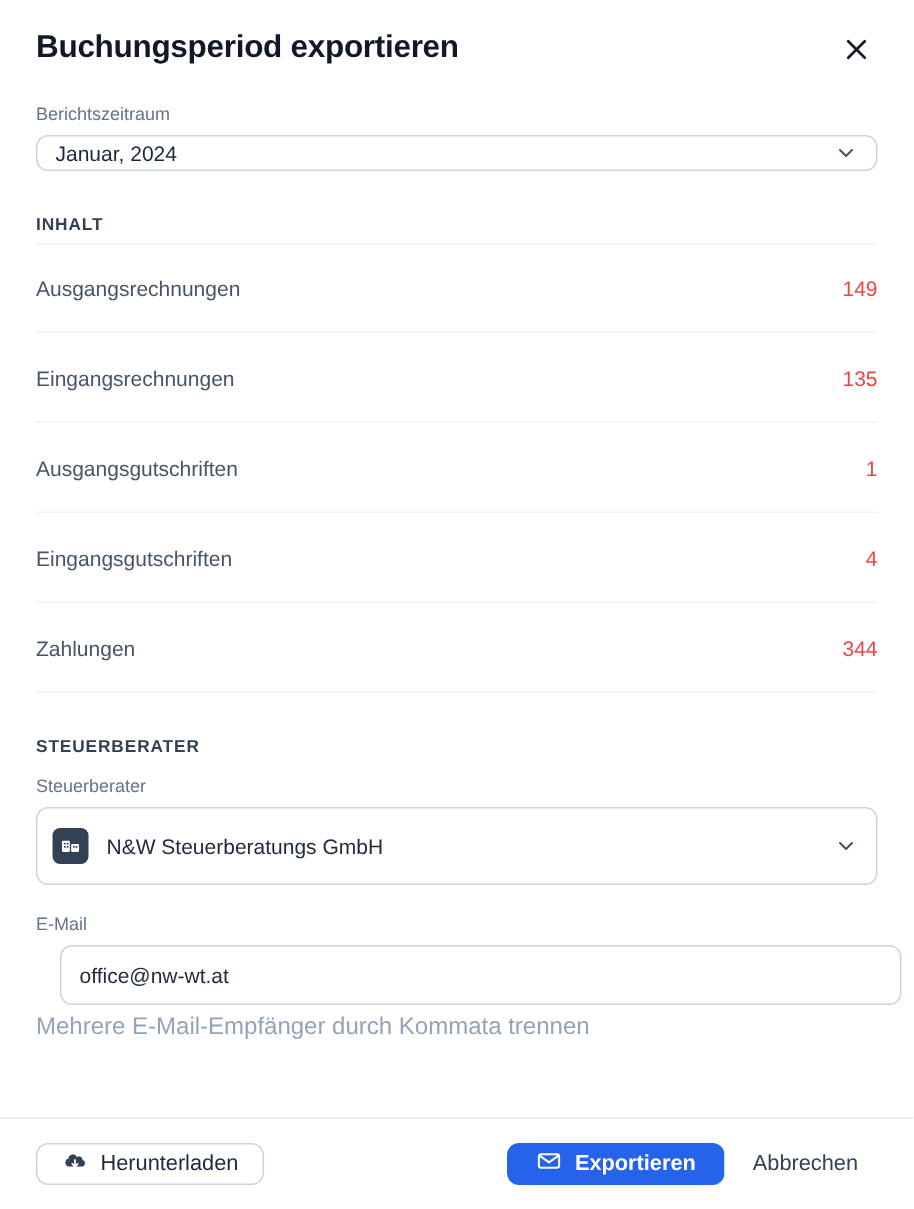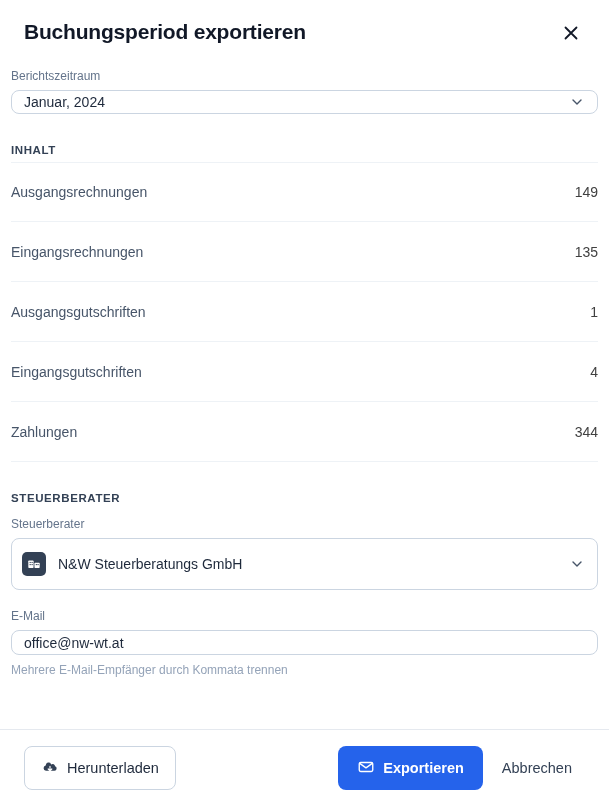--- a/index.html
+++ b/index.html
@@ -41,21 +41,21 @@
     justify-content: center;
     border: none;
     background: transparent;
     cursor: pointer;
     color: #111827;
     margin-top: 2px;
   }
   
   .dlg-body {
     flex: 1 1 auto;
-    padding: 0 11px;
+    padding: 0 24px;
     overflow: hidden;
   }
   .field-label {
     font-size: 12px;
     color: #64748b;
     margin-bottom: 6px;
     line-height: 16px;
   }
   .field-block { margin-top: 20px; }
   .select-box {
@@ -95,51 +95,52 @@
   .row {
     display: flex;
     align-items: center;
     justify-content: space-between;
     height: 60px;
     border-bottom: 1px solid #eef2f6;
     font-size: 14px;
   }
   .row:first-child { border-top: 1px solid #eef2f6; }
   .row-label { color: #475569; }
-  .row-value { color: #404040; }
+  .row-value { color: #ef4444; }
   
   .sb-select {
     height: 52px;
     padding-left: 10px;
   }
   .sb-icon {
     width: 24px;
     height: 24px;
     border-radius: 5px;
     background: #334155;
     display: inline-flex;
     align-items: center;
     justify-content: center;
     margin-right: 12px;
     flex: 0 0 auto;
   }
   .input-box {
     width: 100%;
-    height: 25px;
+    height: 40px;
     border: 1px solid #cbd5e1;
     border-radius: 8px;
     padding: 0 12px;
     font-size: 14px;
     color: #1e293b;
     font-family: "Liberation Sans", sans-serif;
     background: #ffffff;
     outline: none;
+    margin-left: 16px;
   }
   .hint {
-    font-size: 12px;
+    font-size: 16px;
     color: #94a3b8;
     margin-top: 7px;
     line-height: 16px;
   }
   
   .toggle-row {
     display: flex;
     align-items: center;
     margin-top: 26px;
     margin-bottom: 22px;
@@ -173,21 +174,21 @@
     border-top: 1px solid #e5e9ef;
     padding: 16px 24px;
     display: flex;
     align-items: center;
     justify-content: space-between;
   }
   .btn {
     display: inline-flex;
     align-items: center;
     gap: 8px;
-    height: 44px;
+    height: 28px;
     border-radius: 8px;
     font-size: 14.5px;
     font-family: "Liberation Sans", sans-serif;
     cursor: pointer;
     border: 1px solid transparent;
     padding: 0 16px;
   }
   .btn-secondary {
     background: #ffffff;
     border-color: #cbd5e1;

